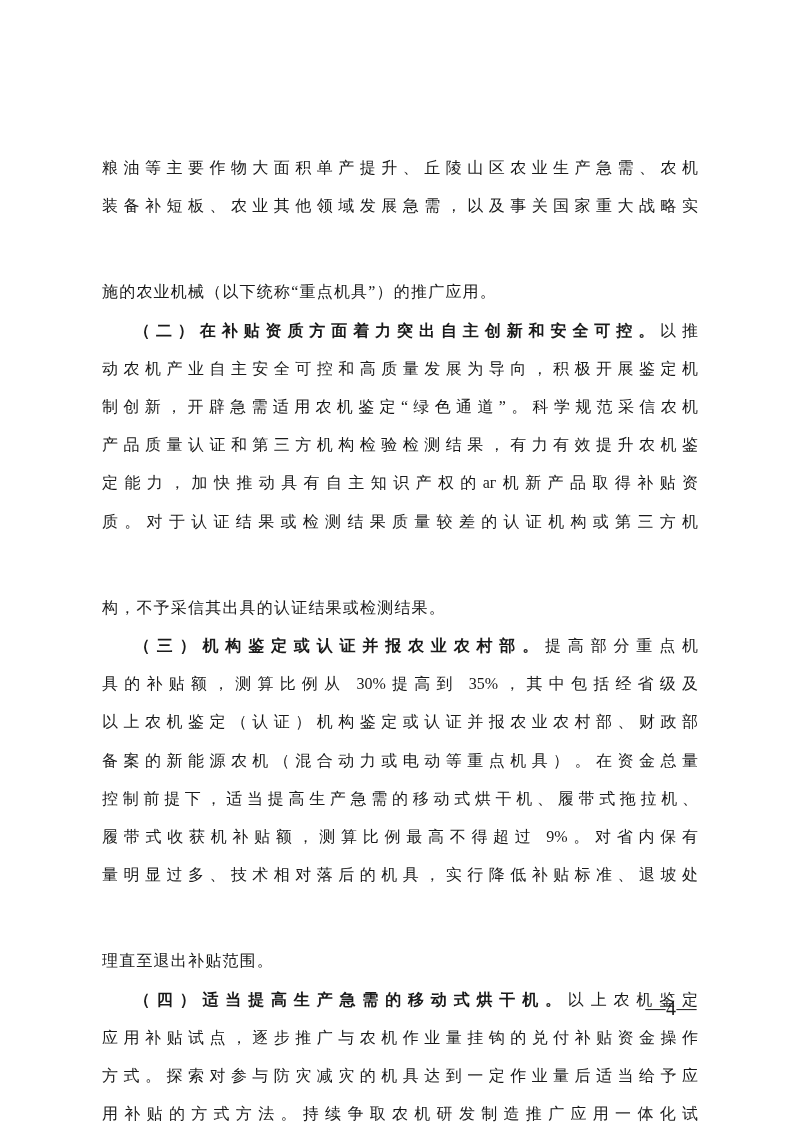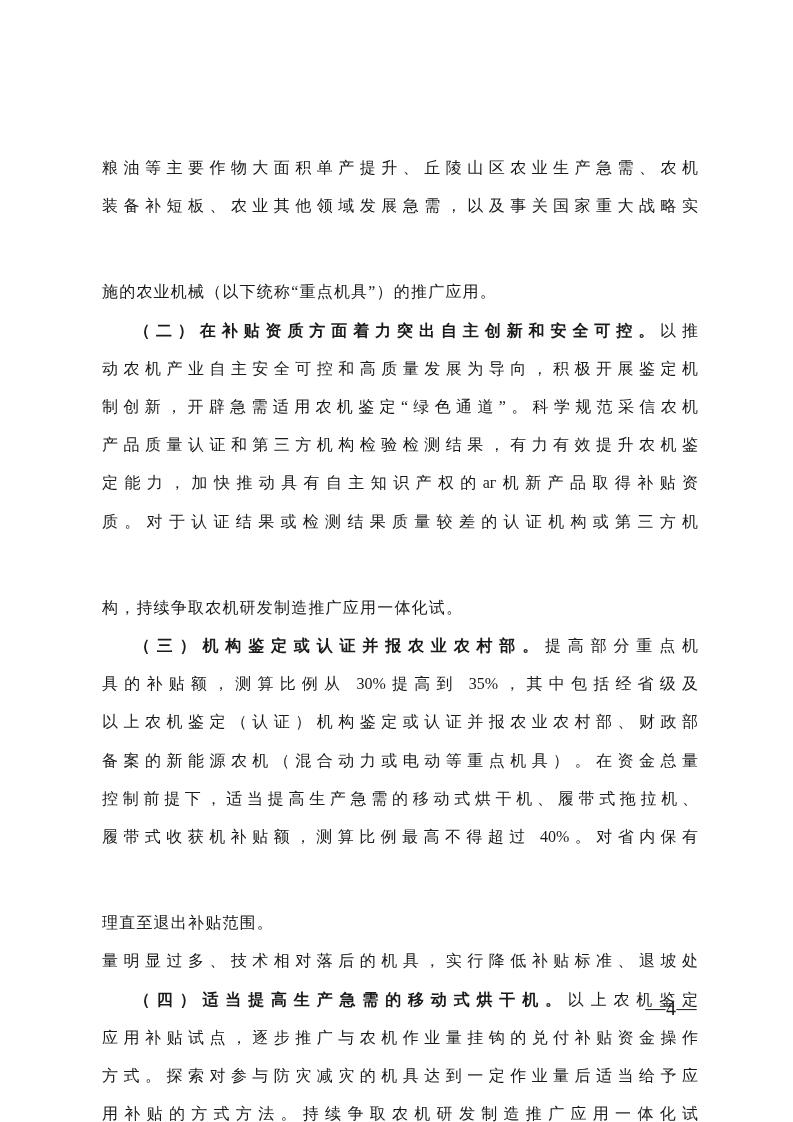--- a/index.html
+++ b/index.html
@@ -67,31 +67,31 @@
         <div class="line just"><span class="run">装备补短板、农业其他领域发展急需，以及事关国家重大战略实</span></div>
         <div class="line end"><span class="run">施的农业机械（以下统称“重点机具”）的推广应用。</span></div>
       </div>
       <div class="paragraph">
         <div class="line just indent"><span class="run bold">（二）在补贴资质方面着力突出自主创新和安全可控。</span><span class="run">以推</span></div>
         <div class="line just"><span class="run">动农机产业自主安全可控和高质量发展为导向，积极开展鉴定机</span></div>
         <div class="line just"><span class="run">制创新，开辟急需适用农机鉴定“绿色通道”。科学规范采信农机</span></div>
         <div class="line just"><span class="run">产品质量认证和第三方机构检验检测结果，有力有效提升农机鉴</span></div>
         <div class="line just"><span class="run">定能力，加快推动具有自主知识产权的аг机新产品取得补贴资</span></div>
         <div class="line just"><span class="run">质。对于认证结果或检测结果质量较差的认证机构或第三方机</span></div>
-        <div class="line end"><span class="run">构，持续争取农机研发制造推广应用一体化试。</span></div>
+        <div class="line end"><span class="run">构，不予采信其出具的认证结果或检测结果。</span></div>
       </div>
       <div class="paragraph">
         <div class="line just indent"><span class="run bold">（三）机构鉴定或认证并报农业农村部。</span><span class="run">提高部分重点机</span></div>
         <div class="line just"><span class="run">具的补贴额，测算比例从 30%提高到 35%，其中包括经省级及</span></div>
         <div class="line just"><span class="run">以上农机鉴定（认证）机构鉴定或认证并报农业农村部、财政部</span></div>
         <div class="line just"><span class="run">备案的新能源农机（混合动力或电动等重点机具）。在资金总量</span></div>
         <div class="line just"><span class="run">控制前提下，适当提高生产急需的移动式烘干机、履带式拖拉机、</span></div>
-        <div class="line just"><span class="run">履带式收获机补贴额，测算比例最高不得超过 40%。对省内保有</span></div>
+        <div class="line just"><span class="run">履带式收获机补贴额，测算比例最高不得超过 9%。对省内保有</span></div>
+        <div class="line just"><span class="run">量明显过多、技术相对落后的机具，实行降低补贴标准、退坡处</span></div>
         <div class="line end"><span class="run">理直至退出补贴范围。</span></div>
-        <div class="line just"><span class="run">量明显过多、技术相对落后的机具，实行降低补贴标准、退坡处</span></div>
       </div>
       <div class="paragraph">
         <div class="line just indent"><span class="run bold">（四）适当提高生产急需的移动式烘干机。</span><span class="run">以上农机鉴定</span></div>
         <div class="line just"><span class="run">应用补贴试点，逐步推广与农机作业量挂钩的兑付补贴资金操作</span></div>
         <div class="line just"><span class="run">方式。探索对参与防灾减灾的机具达到一定作业量后适当给予应</span></div>
         <div class="line just"><span class="run">用补贴的方式方法。持续争取农机研发制造推广应用一体化试</span></div>
       </div>
     </div>
   <div class="page-number">—4—</div>
 </div>

